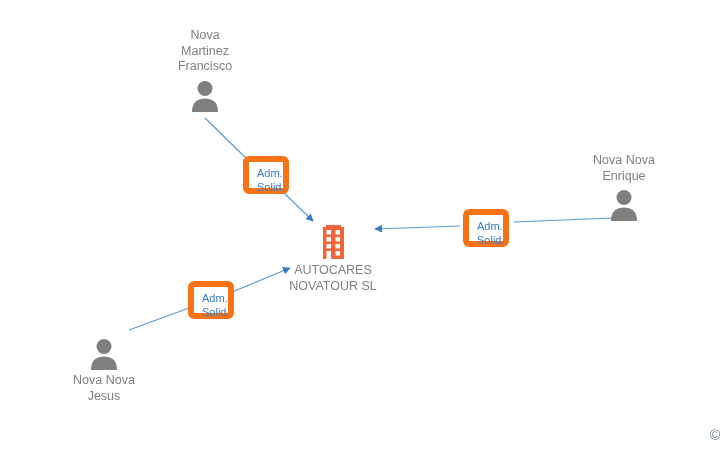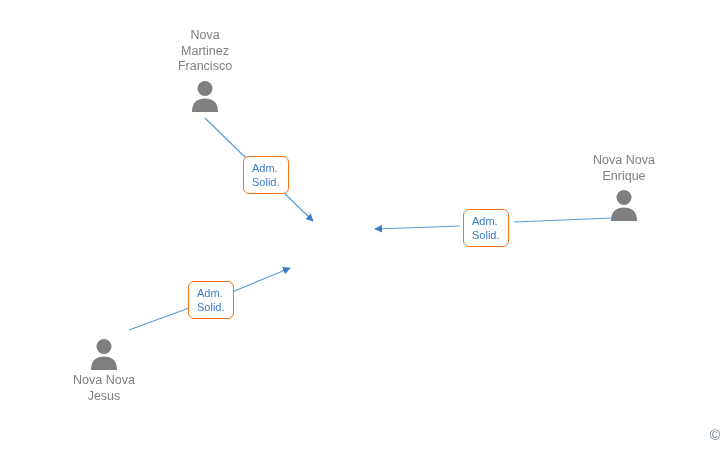--- a/index.html
+++ b/index.html
@@ -63,21 +63,21 @@
     font-size: 12.5px;
     line-height: 15.5px;
     white-space: pre-line;
     margin-top: 4px;
   }
 
   
   .rel-label {
     position: absolute;
     box-sizing: border-box;
-    border: 1px solid #f97316;
+    border: 6px solid #f97316;
     border-radius: 6px;
     background: #ffffff;
     color: #3a7bc8;
     font-size: 11px;
     line-height: 14px;
     padding: 4px 7px 4px 8px;
     text-align: left;
     white-space: pre-line;
     z-index: 5;
   }
@@ -155,20 +155,36 @@
 
   <div class="person label-bottom" style="left:29px; top:336px;">
     <svg class="figure" viewBox="0 0 150 34" xmlns="http://www.w3.org/2000/svg">
       <circle cx="75" cy="10.5" r="7.5" fill="#7f7f7f"></circle>
       <path d="M 62 34 C 62 24 67.5 20.5 75 20.5 C 82.5 20.5 88 24 88 34 Z" fill="#7f7f7f"></path>
     </svg>
     <div class="name">Nova Nova
 Jesus</div>
   </div>
 
+  <div id="company" style="left:248px; top:225px;">
+    <svg class="building" viewBox="0 0 170 34" xmlns="http://www.w3.org/2000/svg">
+      <rect x="78" y="0" width="15" height="34" fill="#f4653c"></rect>
+      <rect x="75" y="2" width="21" height="32" fill="#f4653c"></rect>
+      <rect x="78.5" y="5" width="4.5" height="4.5" fill="#ffffff"></rect>
+      <rect x="87.5" y="5" width="4.5" height="4.5" fill="#ffffff"></rect>
+      <rect x="78.5" y="12" width="4.5" height="4.5" fill="#ffffff"></rect>
+      <rect x="87.5" y="12" width="4.5" height="4.5" fill="#ffffff"></rect>
+      <rect x="78.5" y="19" width="4.5" height="4.5" fill="#ffffff"></rect>
+      <rect x="87.5" y="19" width="4.5" height="4.5" fill="#ffffff"></rect>
+      <rect x="78.5" y="26" width="4.5" height="8" fill="#ffffff"></rect>
+      <rect x="87.5" y="26" width="4.5" height="4.5" fill="#ffffff"></rect>
+    </svg>
+    <div class="company-name">AUTOCARES
+NOVATOUR SL</div>
+  </div>
 
   <div class="rel-label" style="left:243px; top:156px; width:46px; height:38px;">Adm.
 Solid.</div>
 
   <div class="rel-label" style="left:463px; top:209px; width:46px; height:38px;">Adm.
 Solid.</div>
 
   <div class="rel-label" style="left:188px; top:281px; width:46px; height:38px;">Adm.
 Solid.</div>
 

